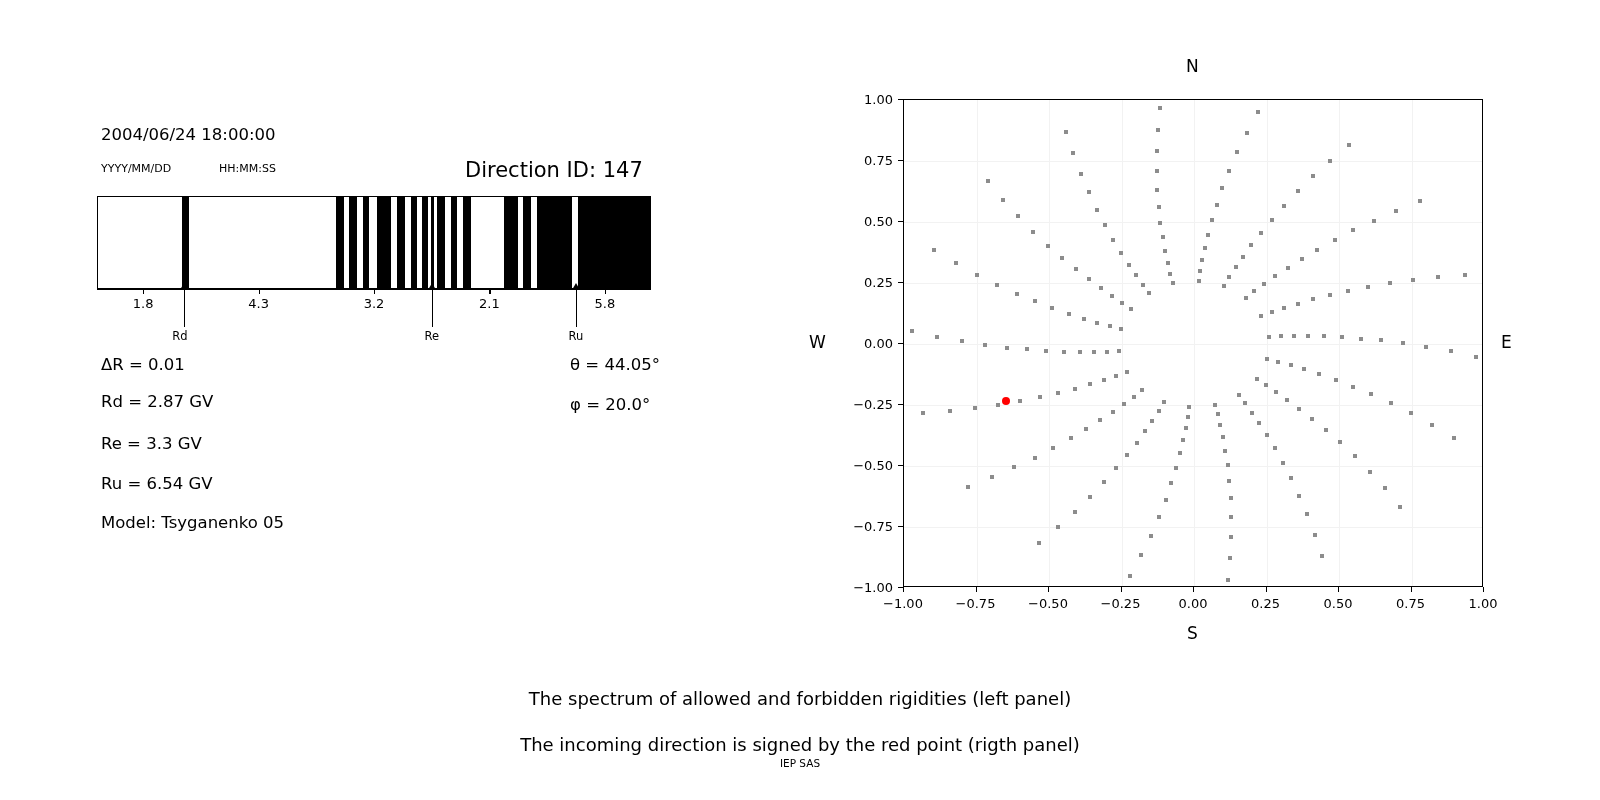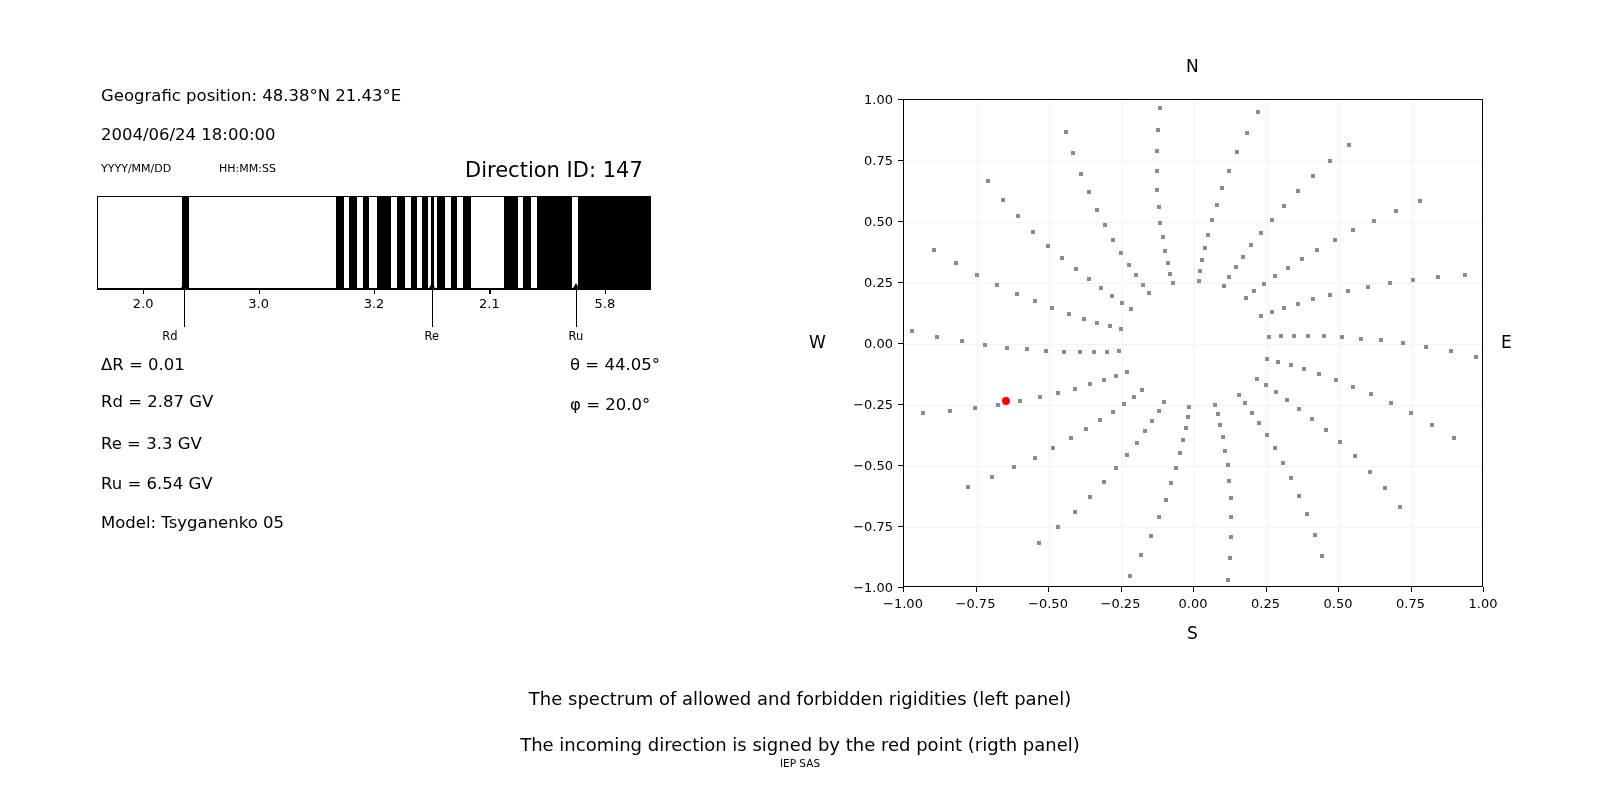--- a/index.html
+++ b/index.html
@@ -122,21 +122,20 @@
     position: absolute; left: 0; width: 1600px;
     text-align: center; font-size: 10.5px; color: #000;
     top: 757px;
   }
 </style>
 </head>
 <body>
 
 <div id="left-panel">
 
-  <div class="hdr-line txt" id="geo-pos">Geografic position: 48.38°N 21.43°E</div>
 
   <div class="hdr-line txt" id="datetime">2004/06/24 18:00:00</div>
 
   <div class="hdr-line txt" id="fmt-date">YYYY/MM/DD</div>
 
   <div class="hdr-line txt" id="fmt-time">HH:MM:SS</div>
 
   <div class="hdr-line txt" id="dir-id">Direction ID: 147</div>
 
   <div class="abs" id="spectrum-box">
@@ -156,34 +155,34 @@
         <div class="band" style="left: 406.267px; width: 13.85px;"></div>
         <div class="band" style="left: 425.31px; width: 7.50208px;"></div>
         <div class="band" style="left: 439.16px; width: 35.2021px;"></div>
         <div class="band" style="left: 480.133px; width: 73.8667px;"></div>
       </div>
   </div>
 
   <div class="abs" id="spec-axis">
     <div id="spec-ticks">
         <div class="tick" style="left: 46.1667px;"></div>
-        <div class="tick-lbl" style="left: 46.1667px;">2.0</div>
+        <div class="tick-lbl" style="left: 46.1667px;">1.8</div>
         <div class="tick" style="left: 161.583px;"></div>
-        <div class="tick-lbl" style="left: 161.583px;">3.0</div>
+        <div class="tick-lbl" style="left: 161.583px;">4.3</div>
         <div class="tick" style="left: 277px;"></div>
         <div class="tick-lbl" style="left: 277px;">3.2</div>
         <div class="tick" style="left: 392.417px;"></div>
         <div class="tick-lbl" style="left: 392.417px;">2.1</div>
         <div class="tick" style="left: 507.833px;"></div>
         <div class="tick-lbl" style="left: 507.833px;">5.8</div>
       </div>
     <div id="spec-marks">
         <div class="rmark-arrow" style="left: 86.5625px;"></div>
         <div class="rmark-head" style="left: 86.5625px;"></div>
-        <div class="rmark-lbl" style="left: 73px;">Rd</div>
+        <div class="rmark-lbl" style="left: 83px;">Rd</div>
         <div class="rmark-arrow" style="left: 334.708px;"></div>
         <div class="rmark-head" style="left: 334.708px;"></div>
         <div class="rmark-lbl" style="left: 334.708px;">Re</div>
         <div class="rmark-arrow" style="left: 478.979px;"></div>
         <div class="rmark-head" style="left: 478.979px;"></div>
         <div class="rmark-lbl" style="left: 478.979px;">Ru</div>
       </div>
   </div>
 
   <div id="param-block">

